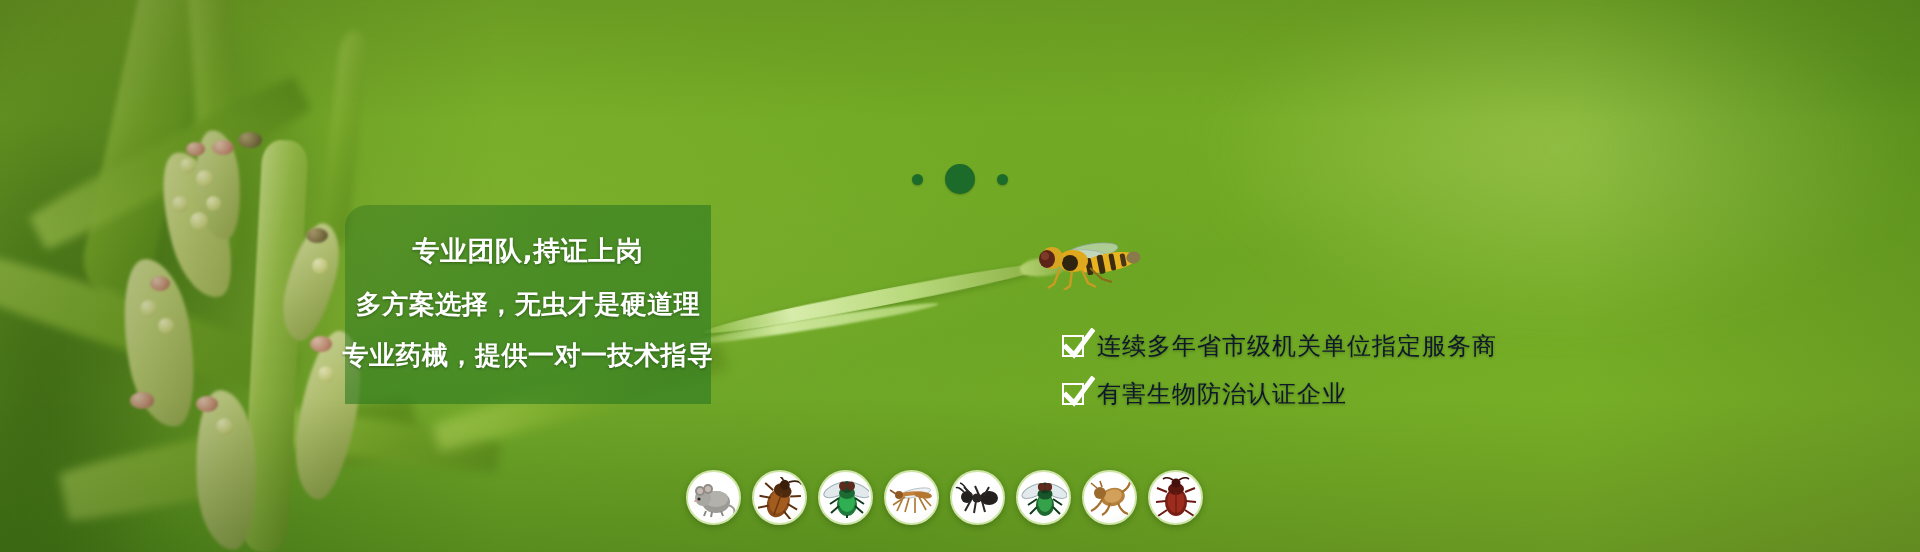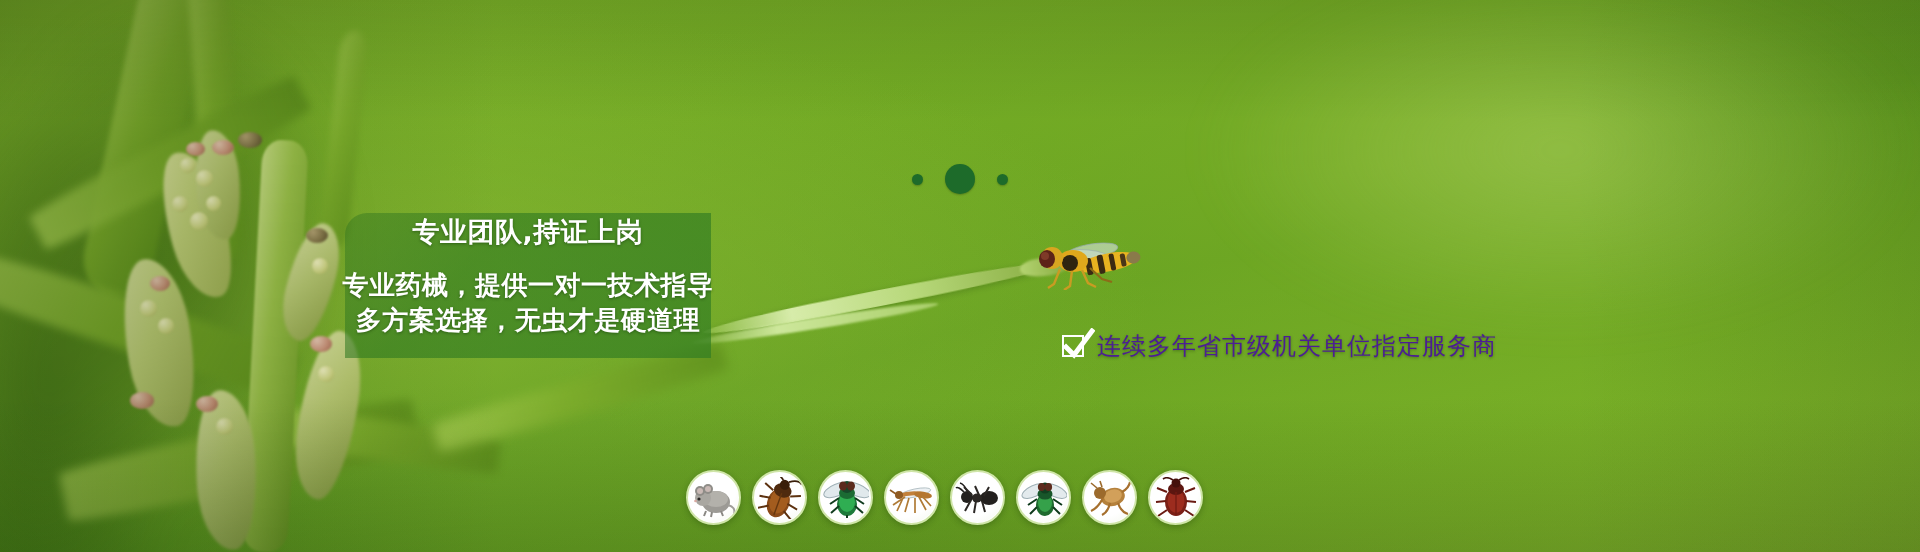--- a/index.html
+++ b/index.html
@@ -162,22 +162,22 @@
   .dots {
     position: absolute; left: 0; right: 0; top: 164px;
     display: flex; justify-content: center; align-items: center; gap: 22px;
   }
   .dot { border-radius: 50%; background: #1d6b2a; box-shadow: 0 1px 2px rgba(0,0,0,.25); }
   .dot.small { width: 11px; height: 11px; }
   .dot.big   { width: 30px; height: 30px; }
 
   
   .panel {
-    position: absolute; left: 345px; top: 213px;
-    width: 366px; height: 145px;
+    position: absolute; left: 345px; top: 205px;
+    width: 366px; height: 199px;
     border-radius: 22px 0 0 0;
     background: linear-gradient(135deg, rgba(40,110,30,.38) 0%, rgba(45,120,32,.60) 35%, rgba(48,124,34,.68) 100%);
     display: flex; flex-direction: column; justify-content: center; align-items: center;
     padding: 6px 10px 10px;
   }
   .panel-line {
     color: #ffffff;
     font-weight: 700;
     text-shadow: 0 1px 3px rgba(10,40,5,.45);
     white-space: nowrap;
@@ -193,21 +193,21 @@
     display: flex; flex-direction: column; gap: 16px;
   }
   .check-item { display: flex; align-items: center; gap: 13px; }
   .check-box {
     position: relative; flex: 0 0 auto;
     width: 22px; height: 22px;
     border: 2px solid #ffffff;
   }
   .check-box svg { position: absolute; left: -3px; top: -9px; }
   .check-label {
-    color: #4c1d95;
+    color: #0f172a;
     font-size: 24px;
     font-weight: 400;
     letter-spacing: 1px;
     white-space: nowrap;
     text-shadow: 0 1px 3px rgba(10,40,5,.40);
     font-family: "DejaVu Sans", "Liberation Sans", sans-serif;
   }
 
   
   .icon-row {
@@ -308,35 +308,43 @@
 
 
   <div class="dots">
     <span class="dot small"></span>
     <span class="dot big"></span>
     <span class="dot small"></span>
   </div>
 
   <div class="panel">
     <div class="panel-line l1">专业团队,持证上岗</div>
+    <div class="panel-line l2">多方案选择，无虫才是硬道理</div>
     <div class="panel-line l3">专业药械，提供一对一技术指导</div>
-    <div class="panel-line l2">多方案选择，无虫才是硬道理</div>
   </div>
 
   <div class="checklist">
 
     <div class="check-item">
       <span class="check-box">
         <svg width="34" height="34" viewBox="0 0 34 34">
           <path d="M5 19 L13 27 L31 3" stroke="#ffffff" stroke-width="5" fill="none" stroke-linecap="square"></path>
         </svg>
       </span>
       <span class="check-label">连续多年省市级机关单位指定服务商</span>
     </div>
 
+    <div class="check-item">
+      <span class="check-box">
+        <svg width="34" height="34" viewBox="0 0 34 34">
+          <path d="M5 19 L13 27 L31 3" stroke="#ffffff" stroke-width="5" fill="none" stroke-linecap="square"></path>
+        </svg>
+      </span>
+      <span class="check-label">有害生物防治认证企业</span>
+    </div>
 
   </div>
 
   <div class="icon-row">
 
     <div class="icon-circle" title="鼠">
       <svg width="44" height="40" viewBox="0 0 44 40">
         <ellipse cx="24" cy="24" rx="14" ry="11" fill="#9c9a95"></ellipse>
         <ellipse cx="24" cy="21" rx="12" ry="8" fill="#b3b1ab"></ellipse>
         <circle cx="11" cy="20" r="8" fill="#a9a7a1"></circle>

